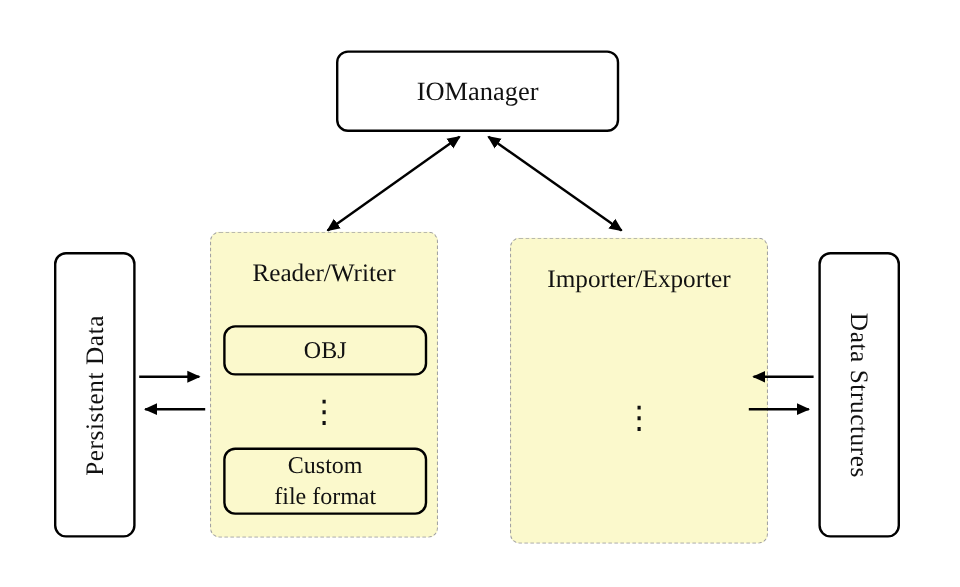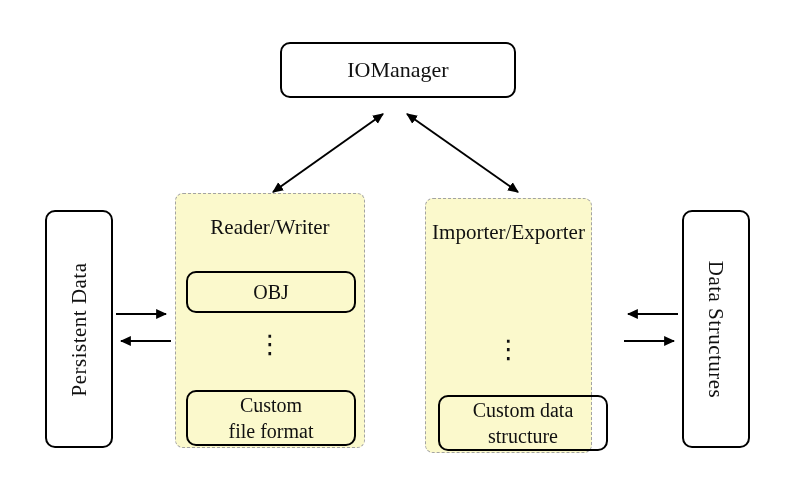--- a/index.html
+++ b/index.html
@@ -15,36 +15,36 @@
   .box {
     position: absolute;
     box-sizing: border-box;
     border: 2.5px solid #000000;
     border-radius: 10px;
     background: #ffffff;
     display: flex;
     align-items: center;
     justify-content: center;
   }
-  #io { left: 280px; top: 42px; width: 236px; height: 56px; font-size: 22px; }
+  #io { left: 280px; top: 42px; width: 236px; height: 68px; font-size: 22px; }
   #pd { left: 45px;  top: 210px; width: 68px; height: 238px; }
   #ds { left: 682px; top: 210px; width: 68px; height: 238px; }
   .vtext { white-space: nowrap; font-size: 21px; letter-spacing: 0.5px; }
   #pd .vtext { transform: rotate(-90deg); }
   #ds .vtext { transform: rotate(90deg); }
 
   .group {
     position: absolute;
     box-sizing: border-box;
     background: #fbf9cc;
     border: 1.5px dashed #a3a3a3;
     border-radius: 8px;
   }
   #rw { left: 175px; top: 193px; width: 190px; height: 255px; }
-  #ie { left: 425px; top: 198px; width: 167px; height: 255px; }
+  #ie { left: 425px; top: 198px; width: 215px; height: 255px; }
   .gtitle {
     position: absolute;
     top: 21px; left: 0; right: 0;
     text-align: center;
     font-size: 21px;
   }
   .inner {
     position: absolute;
     box-sizing: border-box;
     border: 2.5px solid #000000;
@@ -53,21 +53,21 @@
     align-items: center;
     justify-content: center;
     text-align: center;
     font-size: 20px;
     line-height: 1.3;
     white-space: pre-line;
   }
   #rw .inner { left: 10px; width: 170px; }
   #ie .inner { left: 12px; width: 170px; }
   .inner.top    { top: 77px;  height: 42px; text-align: center; }
-  .inner.bottom { top: 179px; height: 56px; margin-top: 17px; }
+  .inner.bottom { top: 179px; height: 56px; }
   .dots {
     position: absolute;
     top: 137px; left: 0; right: 0;
     text-align: center;
     font-size: 26px;
     line-height: 1;
     font-family: "DejaVu Sans", sans-serif;
   }
   svg.edges {
     position: absolute;
@@ -98,22 +98,20 @@
     <div class="gtitle">Reader/Writer</div>
     <div class="inner top">OBJ</div>
     <div class="dots">⋮</div>
     <div class="inner bottom">Custom
 file format</div>
   </div>
 
   <div class="group" id="ie">
     <div class="gtitle">Importer/Exporter</div>
     <div class="dots">⋮</div>
-    <div class="inner bottom">Custom data
-structure</div>
   </div>
 
   <svg class="edges" width="800" height="489" viewBox="0 0 800 489">
     <defs>
       <marker id="ah" viewBox="0 0 10 10" refX="9" refY="5" markerWidth="5.5" markerHeight="5.5" orient="auto-start-reverse">
         <path class="head" d="M0,0.5 L10,5 L0,9.5 z"></path>
       </marker>
     </defs>
     <line x1="383" y1="114" x2="273" y2="192" marker-start="url(#ah)" marker-end="url(#ah)"></line>
     <line x1="407" y1="114" x2="518" y2="192" marker-start="url(#ah)" marker-end="url(#ah)"></line>

